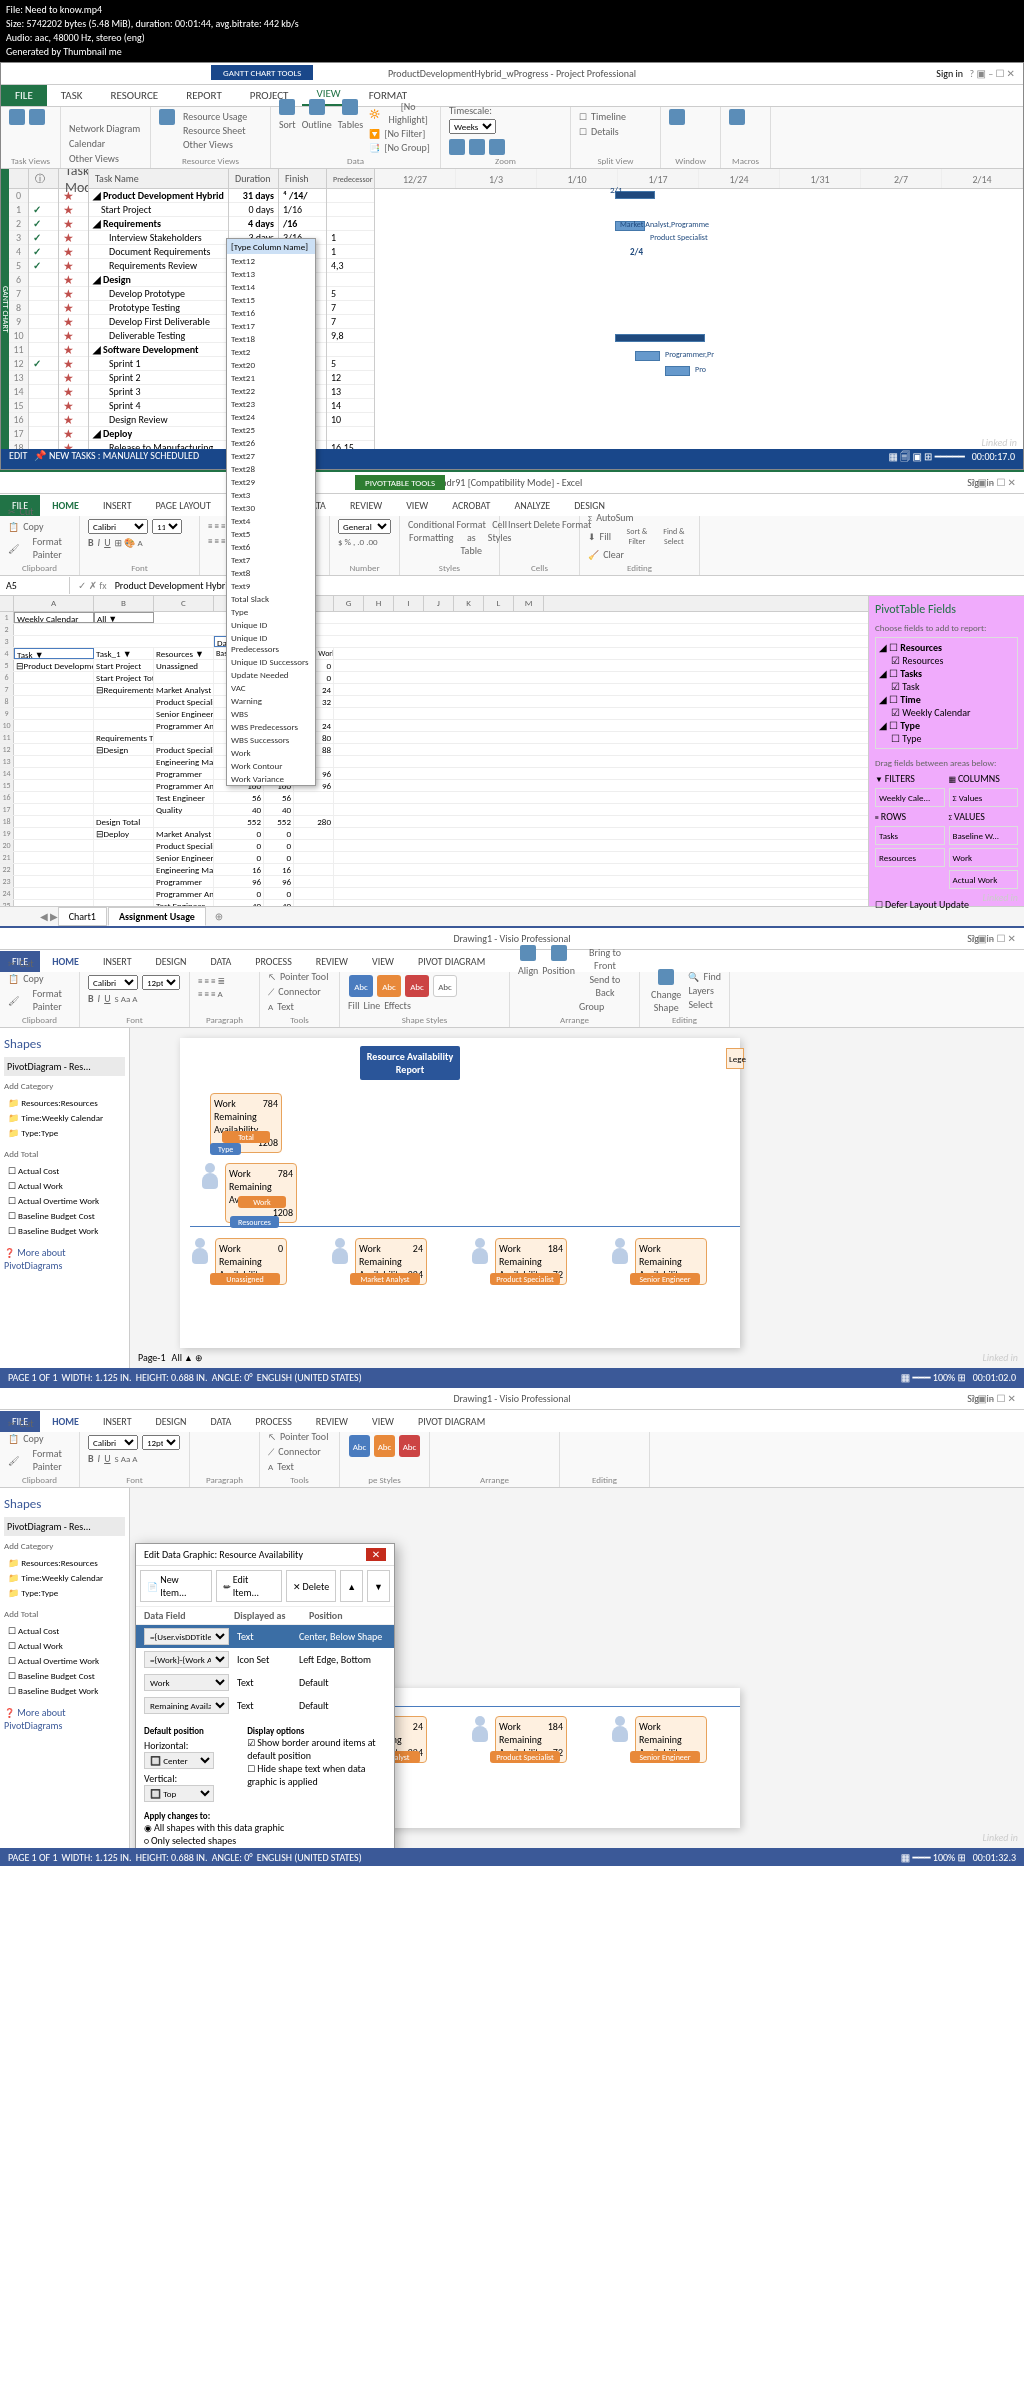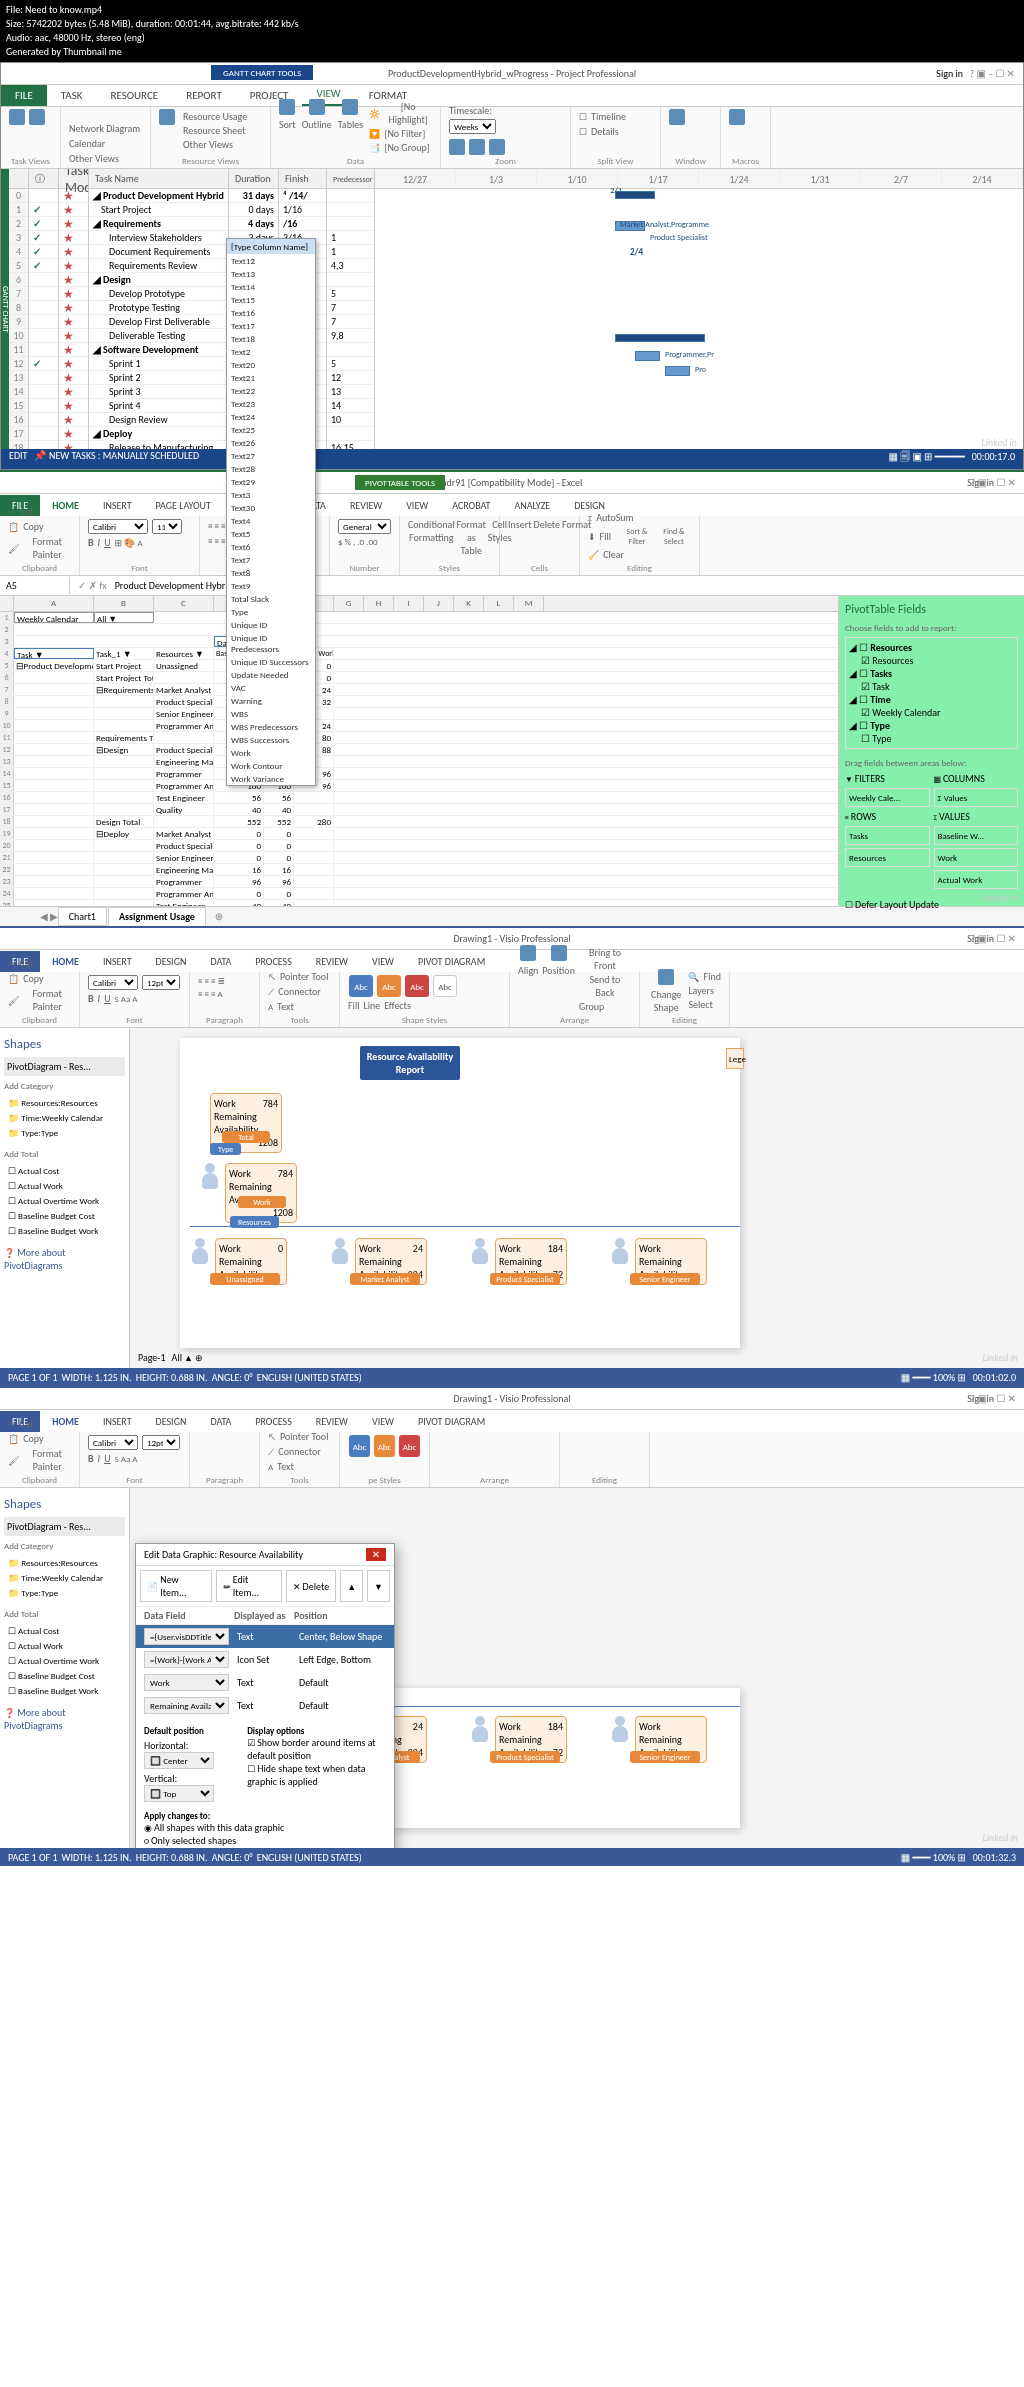--- a/index.html
+++ b/index.html
@@ -50,21 +50,21 @@
 .xl-ribbon{height:60px;background:#f9f9f9;border-bottom:1px solid #ccc;display:flex}
 .xl-fmla{height:20px;border-bottom:1px solid #ccc;display:flex;align-items:center;font-size:10px}
 .xl-namebox{width:70px;border-right:1px solid #ccc;padding:2px 6px}
 .xl-body{display:flex;height:310px}
 .xl-sheet{flex:1;overflow:hidden}
 .xl-cols{display:flex;background:#f0f0f0;border-bottom:1px solid #ccc;height:16px}
 .xl-colh{border-right:1px solid #ccc;text-align:center;font-size:9px;color:#666;padding-top:1px}
 .xl-row{display:flex;height:12px;border-bottom:1px solid #eee}
 .xl-rh{width:14px;background:#f0f0f0;border-right:1px solid #ccc;text-align:center;font-size:8px;color:#888}
 .xl-cell{border-right:1px solid #eee;padding:0 2px;font-size:9px;overflow:hidden;white-space:nowrap}
-.xl-ptfields{width:186px;border-left:1px solid #ccc;padding:6px;background:#86efac}
+.xl-ptfields{width:156px;border-left:1px solid #ccc;padding:6px;background:#f0abfc}
 .xl-ptfields h4{font-size:12px;color:#217346;font-weight:normal;margin-bottom:6px}
 .xl-ptf-box{border:1px solid #ddd;padding:3px;margin:3px 0;font-size:9px}
 .xl-sheets-tabs{height:20px;background:#f5f5f5;border-top:1px solid #ccc;display:flex;align-items:center;padding-left:40px}
 .xl-stab{padding:2px 10px;font-size:10px;border:1px solid #ccc;background:#fff;margin-right:1px}
 .xl-stab.active{background:#fff;border-bottom-color:#fff;font-weight:bold}
 .xl-status{background:#217346;color:#fff;height:18px;display:flex;align-items:center;padding:0 8px;font-size:10px}
 
 
 .vs-win{border-top:2px solid #3b5998}
 .vs-title{background:#fff;height:22px;display:flex;align-items:center;justify-content:center;font-size:10px;color:#555;border-bottom:1px solid #ccc}
@@ -1133,21 +1133,21 @@
           </div>
       <div class="vs-dlg-toolbar">
         <span class="vs-dlg-tb">📄 <span>New Item...</span></span>
         <span class="vs-dlg-tb">✏ <span>Edit Item...</span></span>
         <span class="vs-dlg-tb">✕ <span>Delete</span></span>
         <span class="vs-dlg-tb">▲</span>
             <span class="vs-dlg-tb">▼</span>
       </div>
       <div class="vs-dlg-hdr">
             <span style="width:90px">Data Field</span>
-            <span style="width:60px">Displayed as</span>
+            <span style="width:75px">Displayed as</span>
             <span>Position</span>
           </div>
       <div id="vs2-dlgrows">
             <div class="vs-dlg-row sel">
               <select class="vs-dlg-sel" style="width:85px"><option>={User.visDDTitle}</option></select>
               <span style="width:70px;padding-left:8px">Text</span>
               <span>Center, Below Shape</span>
             </div>
             <div class="vs-dlg-row ">
               <select class="vs-dlg-sel" style="width:85px"><option>={Work}-{Work Availability}</option></select>

